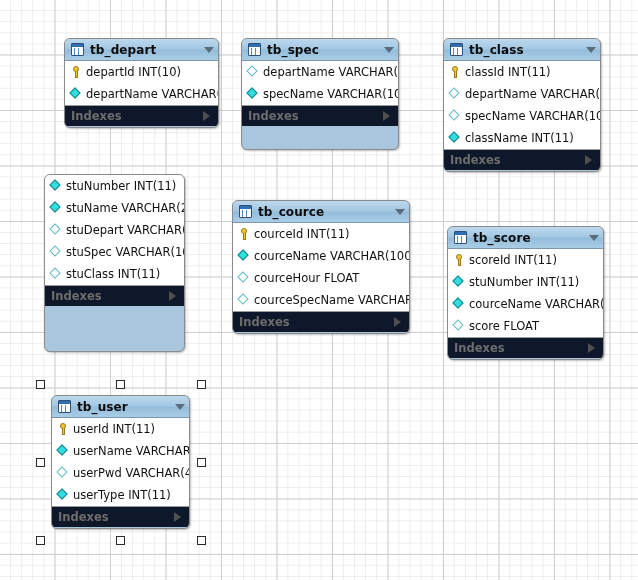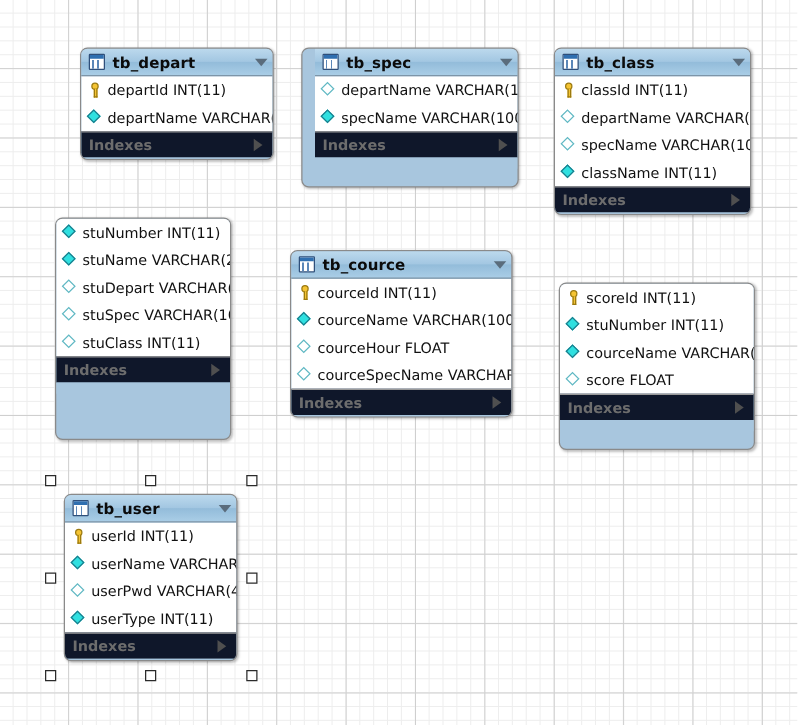--- a/index.html
+++ b/index.html
@@ -206,35 +206,35 @@
     <div class="entity" style="left: 36px; top: 38px; width: 155px; height: 90px; margin-left: 28px;">
       <div class="entity-inner">
         <div class="ent-title">
           <span class="tbl-icon"></span>
           <span class="tbl-name">tb_depart</span>
           <span class="caret"></span>
         </div>
         <div class="ent-cols">
           <div class="col-row">
             <span class="ic ic-key"></span>
-            <span>departId INT(11)</span>
+            <span>departId INT(10)</span>
           </div>
           <div class="col-row">
             <span class="ic ic-dia"></span>
             <span>departName VARCHAR(100)</span>
           </div>
         </div>
         <div class="ent-indexes">
           <span>Indexes</span>
           <span class="idx-caret"></span>
         </div>
         <div class="ent-footer"></div>
       </div>
     </div>
-    <div class="entity" style="left: 241px; top: 38px; width: 174px; height: 112px; padding-left: 10px;">
+    <div class="entity" style="left: 241px; top: 38px; width: 158px; height: 112px;">
       <div class="entity-inner">
         <div class="ent-title">
           <span class="tbl-icon"></span>
           <span class="tbl-name">tb_spec</span>
           <span class="caret"></span>
         </div>
         <div class="ent-cols">
           <div class="col-row">
             <span class="ic ic-dia ic-dia-empty"></span>
             <span>departName VARCHAR(100)</span>
@@ -341,20 +341,25 @@
         </div>
         <div class="ent-indexes">
           <span>Indexes</span>
           <span class="idx-caret"></span>
         </div>
         <div class="ent-footer"></div>
       </div>
     </div>
     <div class="entity" style="left: 447px; top: 226px; width: 157px; height: 134px;">
       <div class="entity-inner">
+        <div class="ent-title">
+          <span class="tbl-icon"></span>
+          <span class="tbl-name">tb_score</span>
+          <span class="caret"></span>
+        </div>
         <div class="ent-cols">
           <div class="col-row">
             <span class="ic ic-key"></span>
             <span>scoreId INT(11)</span>
           </div>
           <div class="col-row">
             <span class="ic ic-dia"></span>
             <span>stuNumber INT(11)</span>
           </div>
           <div class="col-row">

